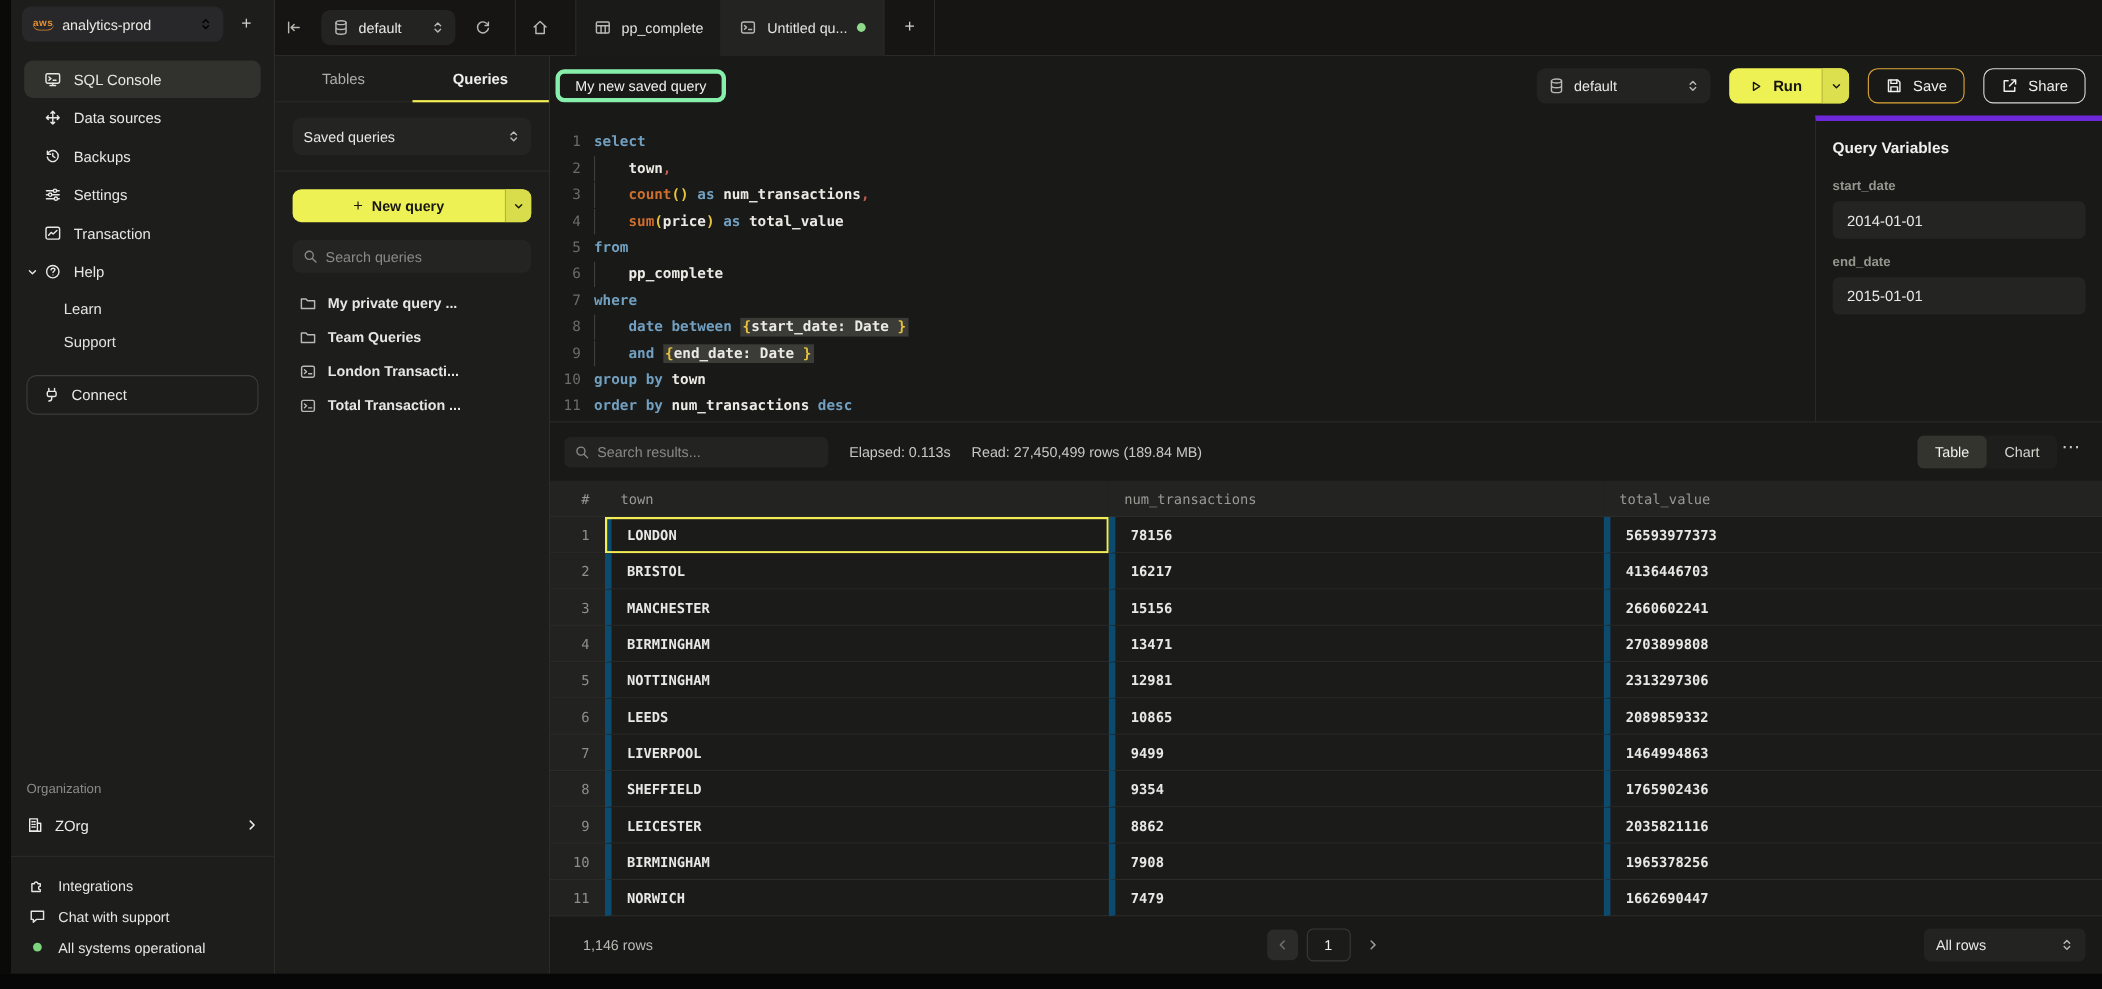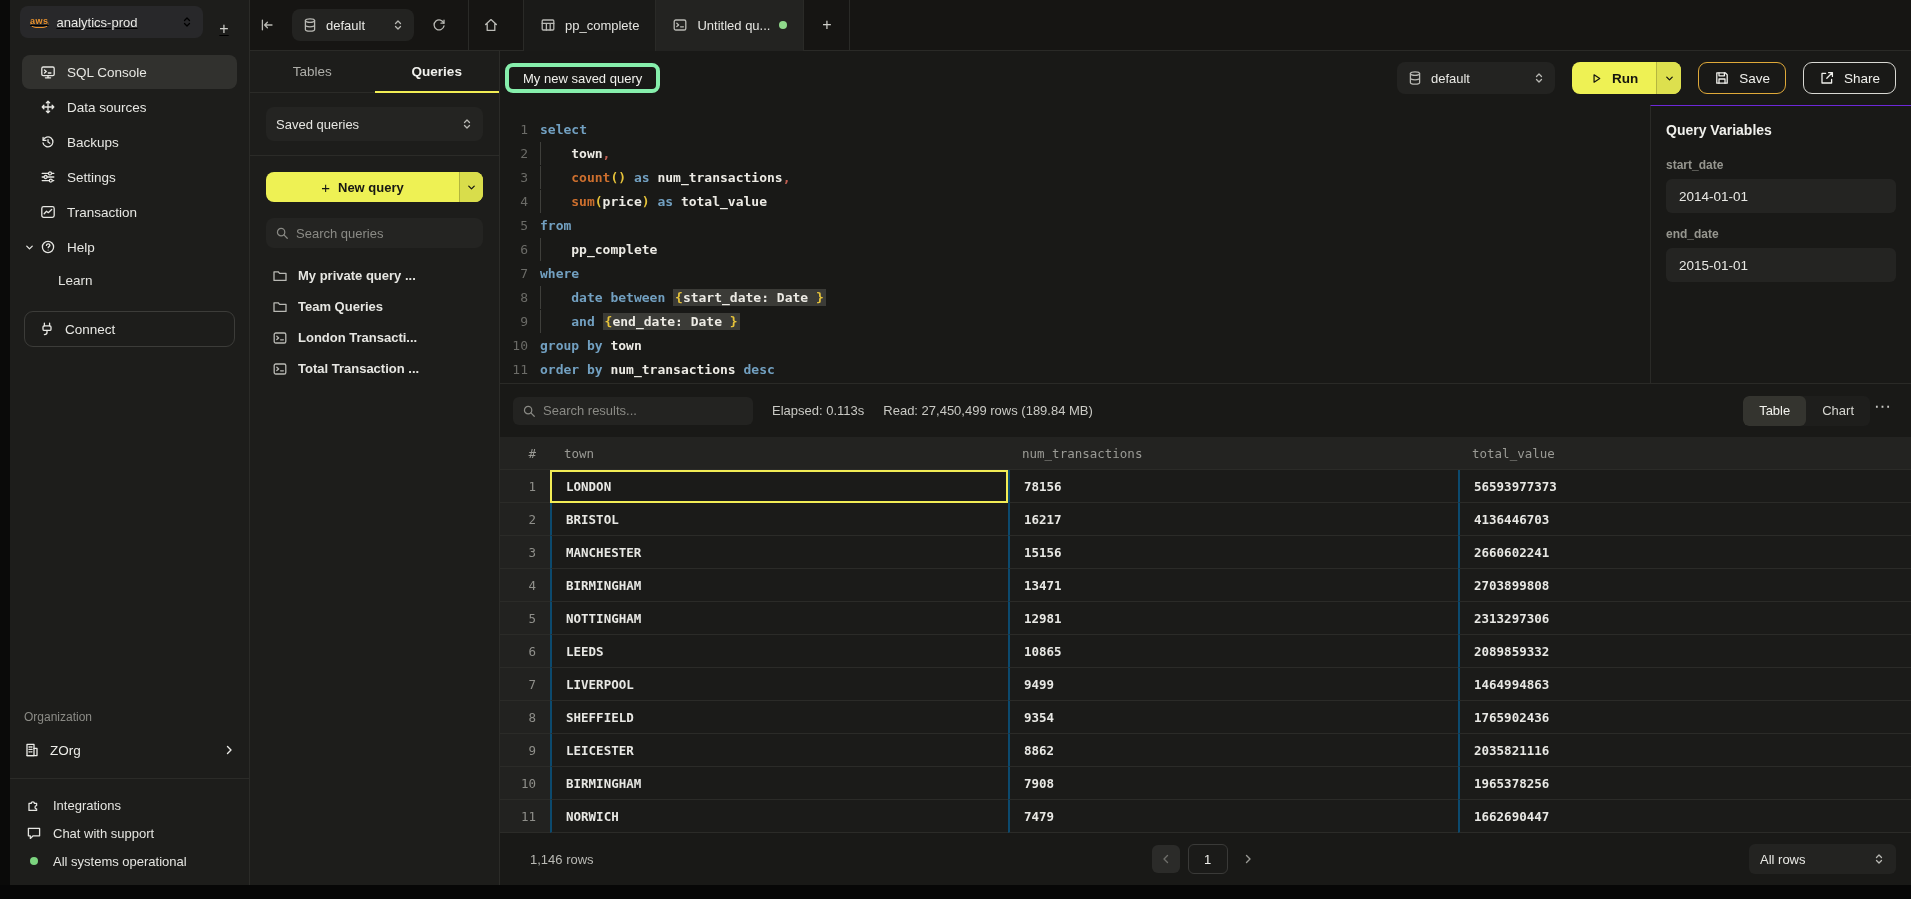--- a/index.html
+++ b/index.html
@@ -12,21 +12,21 @@
   
   .sidebar { width:240px; background:#1d1d1b; border-right:1px solid #2b2b28; display:flex; flex-direction:column; }
   .logo-row { height:51px; display:flex; align-items:center; padding:0 14px 0 8px; }
   .logo-mark { display:flex; align-items:flex-end; gap:2px; height:22px; margin-right:9px; }
   .logo-mark i { display:block; width:3px; height:22px; background:#f5f5f2; }
   .logo-mark i.dotbar { height:7px; margin-bottom:7px; }
   .logo-text { color:#f2f2ef; font-size:15px; font-weight:700; letter-spacing:.2px; }
   .logo-dot { width:10px; height:10px; border-radius:50%; background:#a6a6ae; margin-left:28px; }
   .avatar { margin-left:auto; width:26px; height:26px; border-radius:50%; background:#8b93a0; color:#23262b; font-size:11px; font-weight:700; display:flex; align-items:center; justify-content:center; }
 
-  .org-row { display:flex; align-items:flex-end; gap:10px; padding:6px 14px 6px 10px;text-decoration:underline; }
+  .org-row { display:flex; align-items:center; gap:10px; padding:6px 14px 6px 10px; }
   .org-select { flex:1; height:32px; background:#28282a; border-radius:8px; display:flex; align-items:center; gap:8px; padding:0 10px; cursor:pointer; }
   .aws-mark { color:#e8912d; font-size:9px; font-weight:700; letter-spacing:.5px; border-bottom:1.5px solid #e8912d; border-radius:0 0 6px 6px; padding-bottom:1px; line-height:1; }
   .org-select .lbl { color:#e9e9e5; font-size:13px; flex:1; }
   .plus-btn { color:#cfcfca; font-size:16px; width:22px; text-align:center; cursor:pointer; }
 
   .nav { margin-top:10px; }
   .nav-item { height:34px; margin:1px 12px; border-radius:8px; display:flex; align-items:center; gap:11px; padding:0 8px 0 18px; color:#e7e7e3; font-size:13.5px; cursor:pointer; position:relative; }
   .nav-item.active { background:#31312e; }
   .nav-item .pre-chev { position:absolute; left:2px; }
   .nav-sub { height:30px; display:flex; align-items:center; padding-left:48px; color:#e3e3df; font-size:13.5px; cursor:pointer; }
@@ -101,40 +101,40 @@
   .code.ind::before { content:""; position:absolute; left:0; top:-4px; bottom:-4px; width:1px; background:#3f3f3b; }
   .tk-kw { color:#72a0c1; }
   .tk-fn { color:#cd6f2e; }
   .tk-par { color:#e6c33a; }
   .tk-pun { color:#c15f52; }
   .tk-id, .tk-pl { color:#eceae4; }
   .tk-param { background:#3b3b37; padding:1px 2px; }
   .tk-param .brc { color:#e6c33a; }
   .tk-param .ptx { color:#eceae4; }
 
-  .vars-panel { width:261px; border-left:1px solid #2a2a27; border-top:1px solid #6d28d9; padding:16px 15px; }
+  .vars-panel { width:261px; border-left:1px solid #2a2a27; border-top:5px solid #6d28d9; padding:16px 15px; }
   .vars-title { color:#f0f0ec; font-size:14px; font-weight:700; margin-bottom:20px; }
   .var-label { color:#96968f; font-size:12px; font-weight:700; margin-bottom:7px; }
   .var-input { width:100%; height:34px; background:#242422; border:0; border-radius:6px; outline:0; color:#e9e9e5; font-size:13.5px; padding:0 13px; font-family:inherit; margin-bottom:14px; }
 
   .results-bar { height:54px; border-top:1px solid #2a2a27; display:flex; align-items:center; padding:0 15px 0 13px; gap:19px; }
   .res-search { width:240px; height:28px; background:#232321; border-radius:6px; display:flex; align-items:center; gap:7px; padding:0 9px; color:#8a8a85; }
   .res-search input { flex:1; background:transparent; border:0; outline:0; color:#d8d8d3; font-size:13px; font-family:inherit; }
   .res-search input::placeholder { color:#8a8a85; }
   .res-stat { color:#c9c9c4; font-size:13px; }
   .res-right { margin-left:auto; display:flex; align-items:flex-start; }
   .seg { display:flex; background:#1e1e1c; border-radius:6px; overflow:hidden; }
   .seg-btn { height:30px; padding:0 16px; display:flex; align-items:center; font-size:13px; color:#d6d6d1; cursor:pointer; }
   .seg-btn.active { background:#34342f; color:#f2f2ee; border-radius:6px; }
   .more-btn { color:#c8c8c4; font-size:17px; letter-spacing:1px; cursor:pointer; padding:0 4px; }
 
   .grid { display:grid; grid-template-columns:50px 458px 450px 1fr; grid-auto-rows:33px; font-family:"DejaVu Sans Mono",monospace; font-size:12.5px; }
   .grid .th { display:flex; align-items:center; padding-left:14px; color:#9a9a95; background:#232321; border-bottom:1px solid #2b2b28; }
   .grid .th.c0 { justify-content:flex-end; padding:0 14px 0 0; }
-  .grid .td { display:flex; align-items:center; padding-left:14px; color:#e8e8e4; font-weight:700; background:#1b1b19; border-bottom:1px solid #2b2b28; border-left:2px solid #0c4a6e; }
+  .grid .td { display:flex; align-items:center; padding-left:14px; color:#e8e8e4; font-weight:700; background:#1b1b19; border-bottom:1px solid #2b2b28; border-left:6px solid #0c4a6e; }
   .grid .td.c0 { justify-content:flex-end; padding:0 14px 0 0; color:#8f8f8a; font-weight:400; background:#222220; border-left:0; }
   .grid .td.sel { outline:2px solid #f2ec55; outline-offset:-2px; }
 
   .results-footer { flex:1; display:flex; align-items:center; padding:0 15px 0 30px; position:relative; }
   .row-count { color:#b9b9b4; font-size:13px; }
   .pager { position:absolute; left:50%; transform:translateX(-50%); display:flex; align-items:center; gap:8px; }
   .pg-prev { width:28px; height:28px; border-radius:6px; background:#2b2b29; color:#6e6e6a; display:flex; align-items:center; justify-content:center; cursor:default; }
   .pg-page { width:40px; height:30px; border-radius:6px; background:#1b1b19; border:1px solid #3a3a38; color:#f0f0ec; font-size:13px; display:flex; align-items:center; justify-content:center; }
   .pg-next { width:24px; height:28px; color:#9a9a95; display:flex; align-items:center; justify-content:center; cursor:pointer; }
   .page-size { margin-left:auto; width:147px; height:30px; background:#232321; border-radius:6px; display:flex; align-items:center; padding:0 11px; color:#b9b9b4; cursor:pointer; }
@@ -220,20 +220,21 @@
         <span class="ic">
             <svg width="16" height="16" viewBox="0 0 16 16" fill="none" stroke="currentColor" stroke-width="1.3" stroke-linecap="round" stroke-linejoin="round">
               <circle cx="8" cy="8" r="5.6"></circle>
               <path d="M6.4 6.3c.2-1 1-1.5 1.8-1.5.9 0 1.7.6 1.7 1.5 0 1.3-1.7 1.3-1.7 2.4"></path>
               <circle cx="8.1" cy="10.9" r="0.5" fill="currentColor" stroke="none"></circle>
             </svg>
           </span>
         <span>Help</span>
       </div>
       <div class="nav-sub">Learn</div>
+      <div class="nav-sub">Support</div>
       <div class="connect-btn">
         <span class="ic">
             <svg width="16" height="16" viewBox="0 0 16 16" fill="none" stroke="currentColor" stroke-width="1.3" stroke-linecap="round" stroke-linejoin="round">
               <path d="M5.4 2.2v2.6M10.6 2.2v2.6"></path>
               <rect x="4" y="4.8" width="8" height="4.6" rx="1.2"></rect>
               <path d="M8 9.4v2.2c0 1.4-1.2 2-2.6 2"></path>
             </svg>
           </span>
         <span>Connect</span>
       </div>

